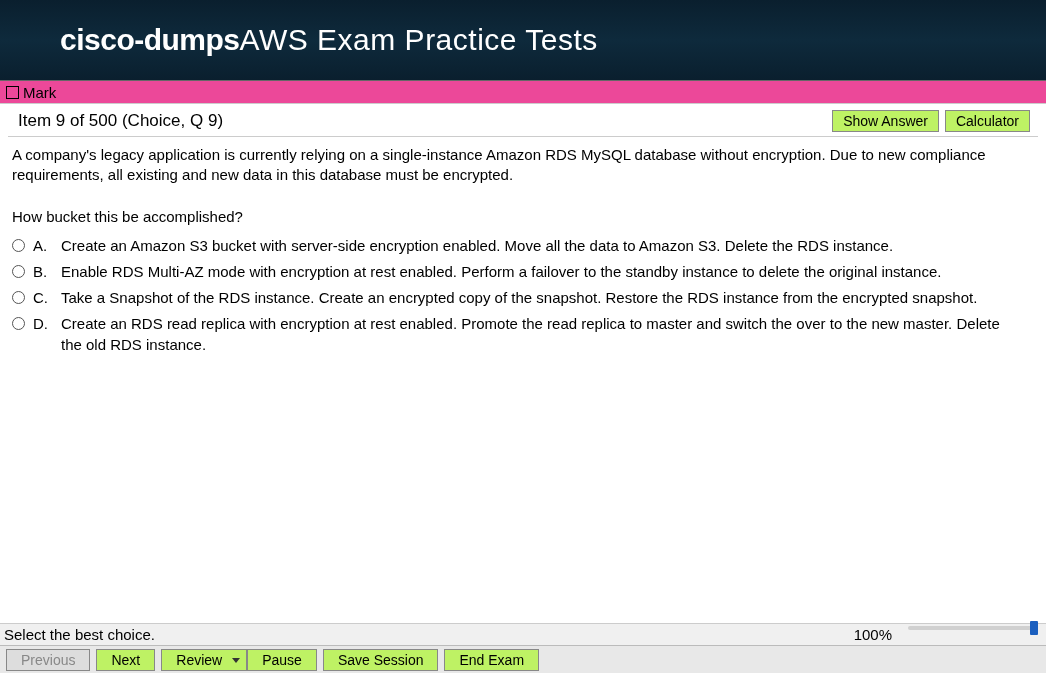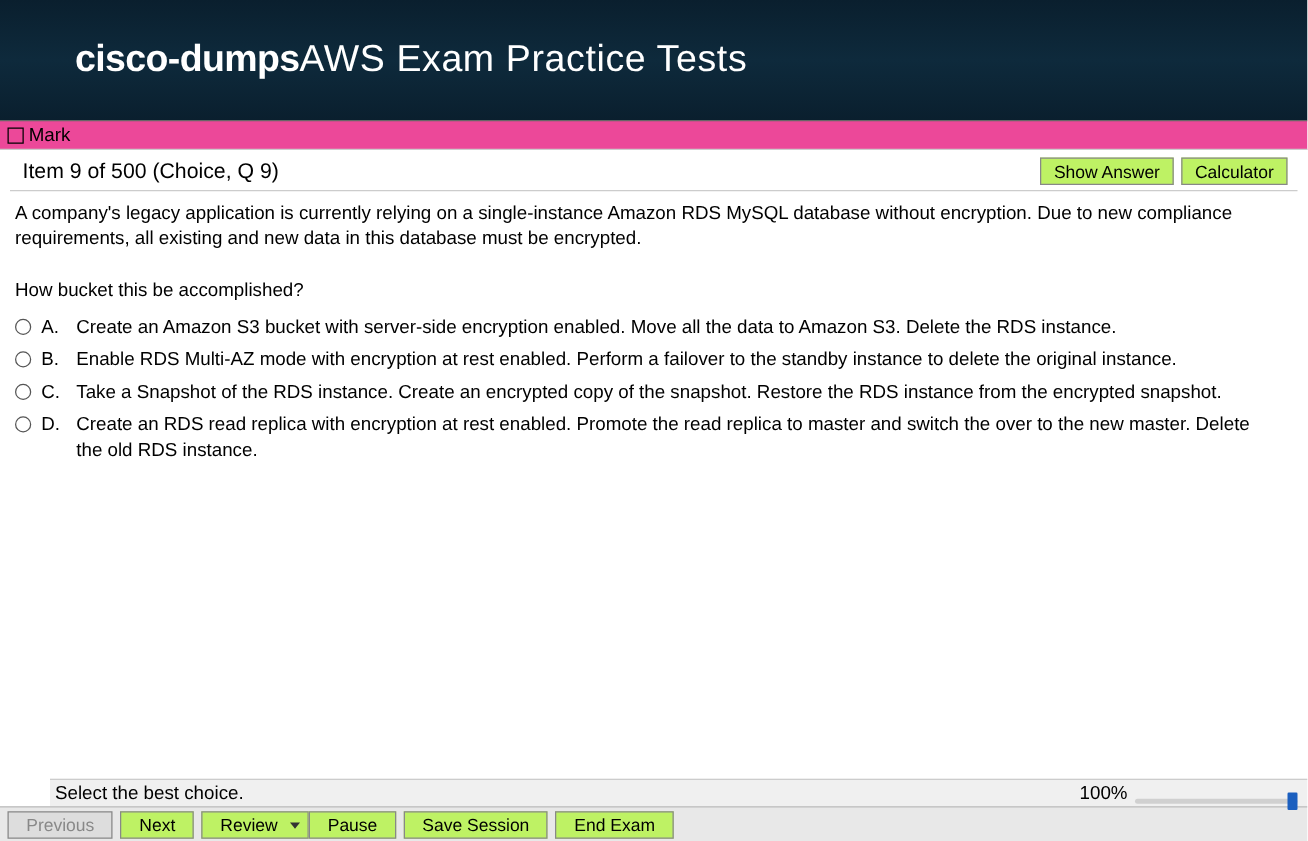--- a/index.html
+++ b/index.html
@@ -1,20 +1,20 @@
 <!DOCTYPE html>
 <html><head>
 <meta charset="utf-8">
 <style>
   * { box-sizing: border-box; margin: 0; padding: 0; }
   html, body { width: 1046px; height: 673px; overflow: hidden; font-family: Arial, Helvetica, sans-serif; }
   body { display: flex; flex-direction: column; background: #fff; }
 
   .header {
-    height: 96px;
+    height: 80px;
     background: linear-gradient(to bottom, #0a1f2e 0%, #0e2a3c 50%, #0a1f2e 100%);
     display: flex;
     align-items: center;
     padding: 0 20px 0 60px;
     color: #fff;
   }
   .logo {
     font-size: 30px;
     font-weight: 900;
     letter-spacing: -0.5px;
@@ -102,23 +102,22 @@
 
   .instruction-bar {
     height: 22px;
     background: #f0f0f0;
     border-top: 1px solid #ccc;
     display: flex;
     justify-content: space-between;
     align-items: center;
     padding: 0 8px 0 4px;
     font-size: 15px;
-    margin-left: 40px;
-  }
-  .progress-wrap { display: flex; align-items: flex-end; gap: 6px; }
+  }
+  .progress-wrap { display: flex; align-items: flex-start; gap: 16px; }
   .slider-track {
     width: 130px; height: 4px;
     background: #d0d0d0;
     position: relative;
     border-radius: 2px;
   }
   .slider-thumb {
     position: absolute;
     right: 0;
     top: -5px;

